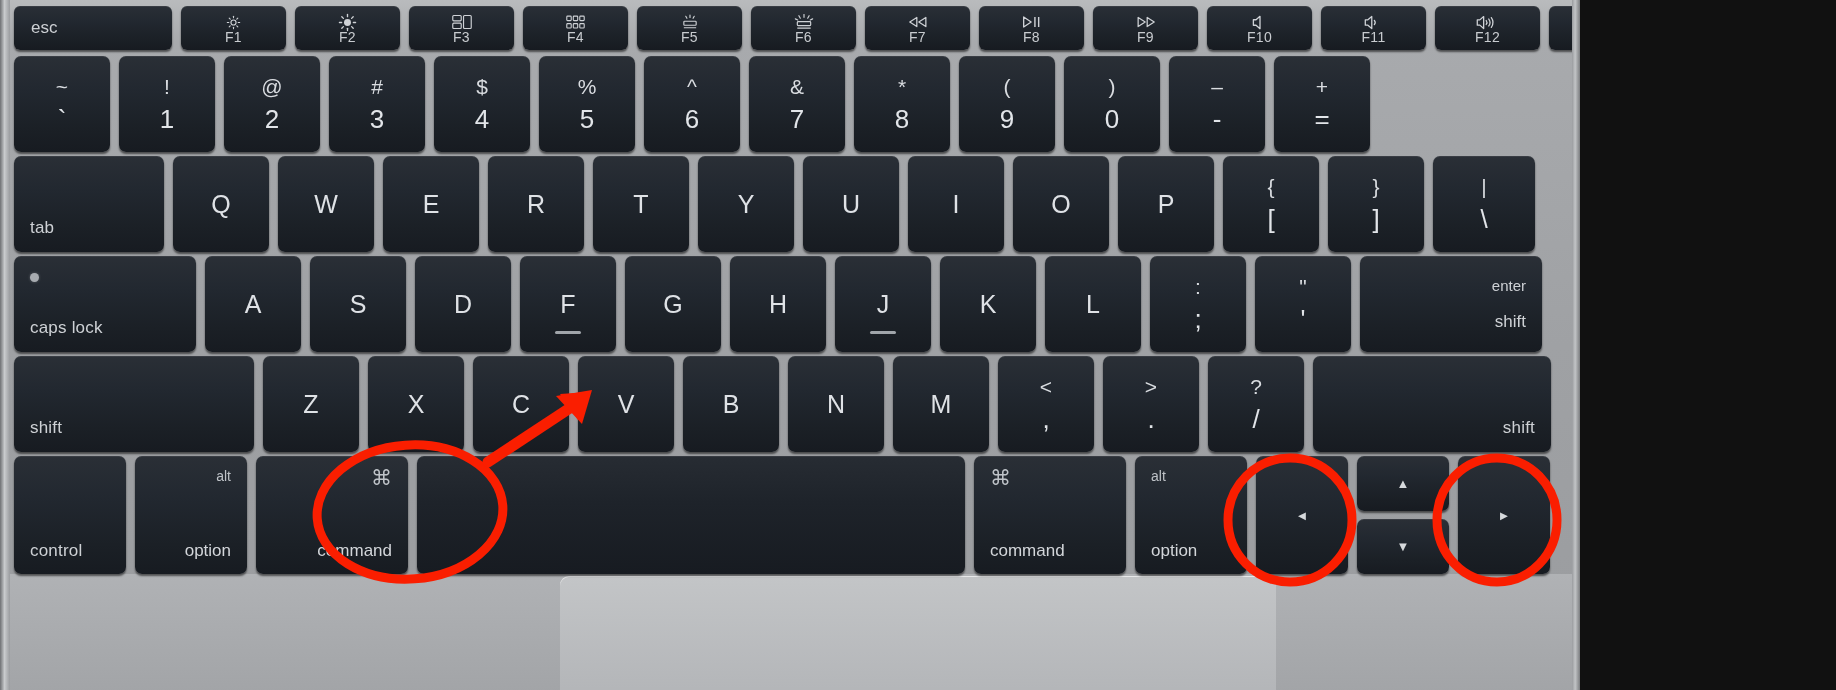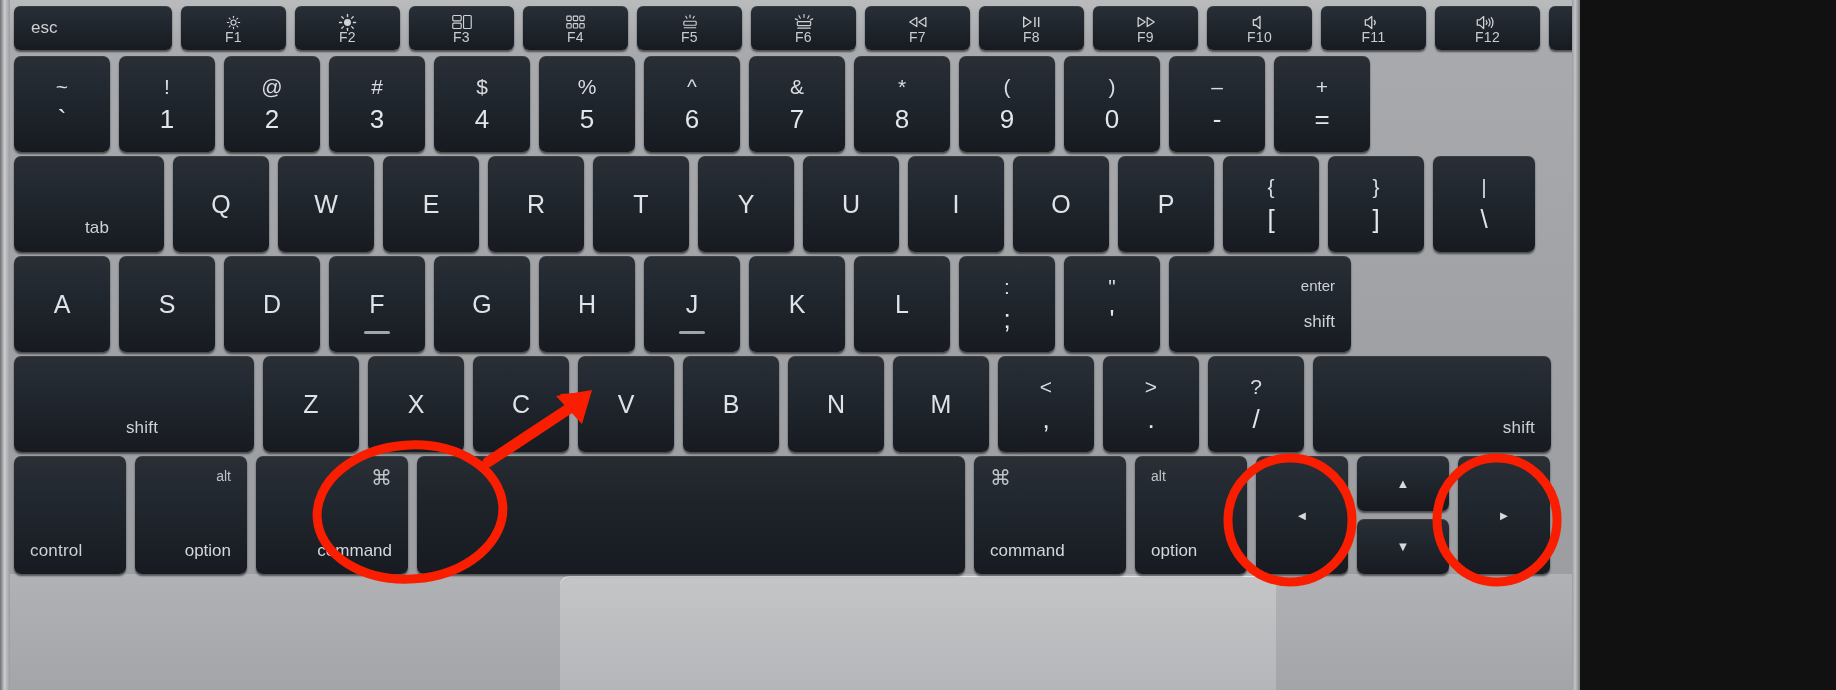--- a/index.html
+++ b/index.html
@@ -60,21 +60,21 @@
   .r5{top:456px;height:118px;}
   .r5 .key{height:118px;}
 
   .dual .glyphwrap{justify-content:center;gap:10px;}
   .dual .up{font-size:21px;line-height:20px;color:#d9dce0;}
   .dual .low{font-size:26px;line-height:24px;color:#e2e5e9;}
   .single .glyphwrap{justify-content:center;}
   .single .ch{font-size:25px;color:#dfe2e6;}
 
   
-  .cornerTL .glyphwrap{align-items:center;justify-content:flex-end;padding:0 0 14px 16px;}
+  .cornerTL .glyphwrap{align-items:flex-start;justify-content:flex-end;padding:0 0 14px 16px;}
   .cornerBR .glyphwrap{align-items:flex-end;justify-content:flex-end;padding:0 16px 14px 0;}
   .wlbl{font-size:17px;color:#ced1d5;letter-spacing:.2px;}
 
   
   .capsdot{position:absolute;left:16px;top:17px;width:9px;height:9px;border-radius:50%;
     background:#a7abb0;box-shadow:0 0 3px rgba(255,255,255,.25);}
 
   
   .retk .glyphwrap{align-items:flex-end;justify-content:center;padding-right:16px;gap:18px;}
   .retk .t{font-size:15px;color:#ced1d5;}
@@ -488,20 +488,26 @@
         </div>
       <div class="key dual" style="width:102px;margin-right:0">
           <div class="glyphwrap">
             <span class="up">|</span>
             <span class="low">\</span>
           </div>
         </div>
     </div>
 
     <div class="row lrow r3">
+      <div class="key cornerTL" style="width:182px">
+        <span class="capsdot"></span>
+        <div class="glyphwrap" style="justify-content:flex-end;padding-bottom:14px;">
+            <span class="wlbl">caps lock</span>
+          </div>
+      </div>
       <div class="key single" style="width:96px">
           <div class="glyphwrap">
             <span class="ch">A</span>
           </div>
         </div>
       <div class="key single" style="width:96px">
           <div class="glyphwrap">
             <span class="ch">S</span>
           </div>
         </div>

